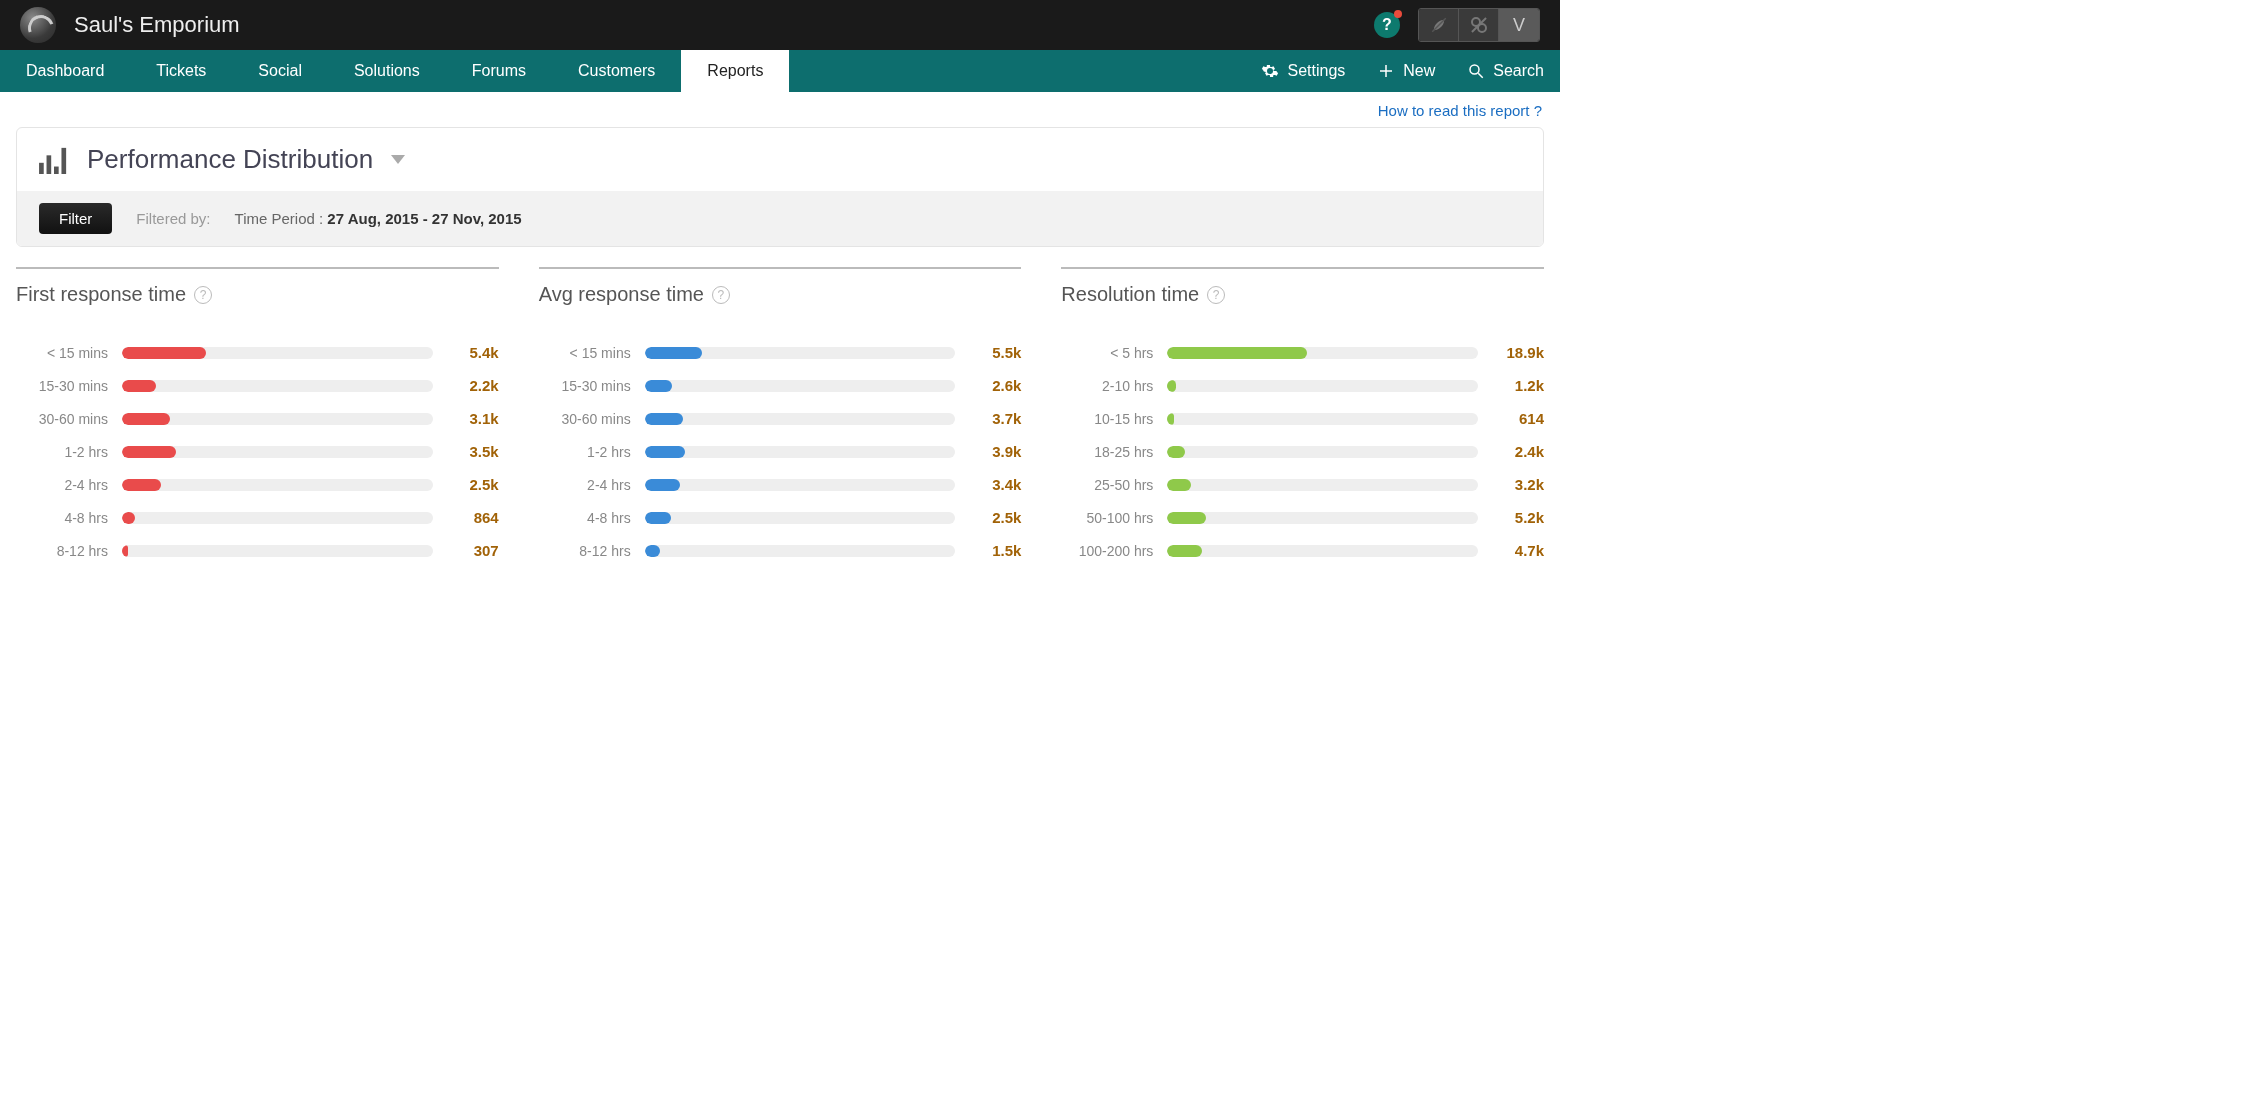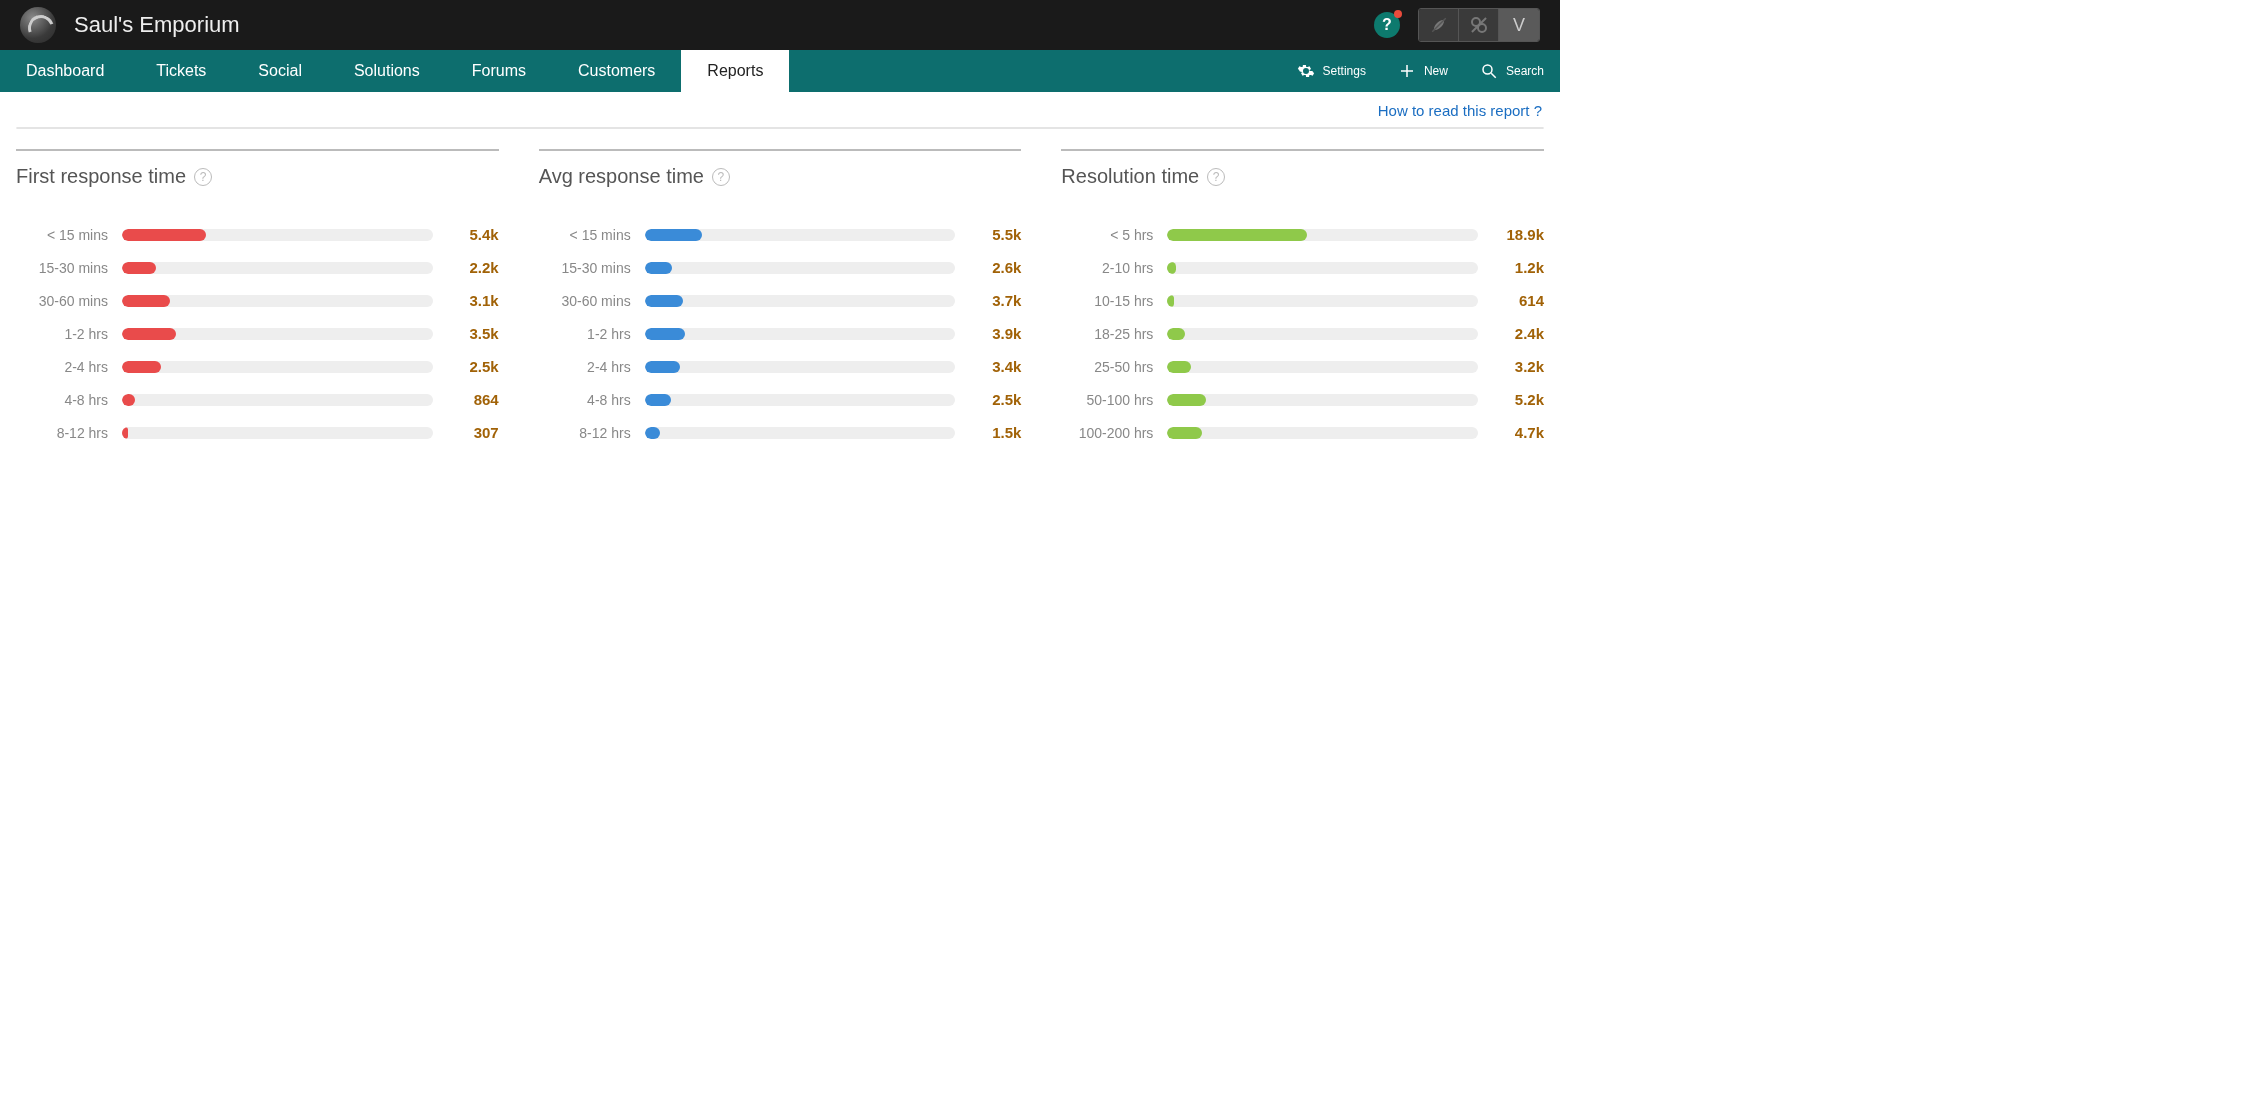--- a/index.html
+++ b/index.html
@@ -101,21 +101,21 @@
     cursor: pointer;
   }
   .nav-item.active {
     background: #fff;
     color: #222;
   }
   .nav-spacer { flex: 1; }
   .nav-action {
     display: flex; align-items: center; gap: 8px;
     padding: 0 16px;
-    font-size: 12px;
+    font-size: 16px;
     cursor: pointer;
   }
   .nav-action svg { width: 18px; height: 18px; fill: #fff; }
   .nav-action.search svg { stroke:#fff; fill:none; stroke-width:2;}
 
   
   .help-row {
     display: flex; justify-content: flex-end;
     padding: 10px 18px 4px;
   }
@@ -279,20 +279,37 @@
       </svg>
     <span>Search</span>
   </div>
 </div>
 
 <div class="help-row">
   <a class="help-link">How to read this report ?</a>
 </div>
 
 <div class="card">
+  <div class="card-header">
+    <svg class="chart-icon" viewBox="0 0 32 30">
+      <rect x="0" y="18" width="5" height="12" fill="#555"></rect>
+      <rect x="8" y="10" width="5" height="20" fill="#555"></rect>
+      <rect x="16" y="22" width="5" height="8" fill="#555"></rect>
+      <rect x="24" y="2" width="5" height="28" fill="#555"></rect>
+    </svg>
+    <span class="card-title">Performance Distribution</span>
+    <span class="caret-down"></span>
+  </div>
+  <div class="filter-row">
+    <button class="filter-btn">Filter</button>
+    <span class="filtered-by">Filtered by:</span>
+    <span>
+      <span class="period-label">Time Period : </span><span class="period-value">27 Aug, 2015 - 27 Nov, 2015</span>
+    </span>
+  </div>
 </div>
 
 <div class="columns" id="columns">
     <div class="col">
       <div class="col-title">
         <span>First response time</span>
         <span class="info-q">?</span>
       </div>
       <div class="bar-row">
         <div class="bar-label">&lt; 15 mins</div>

